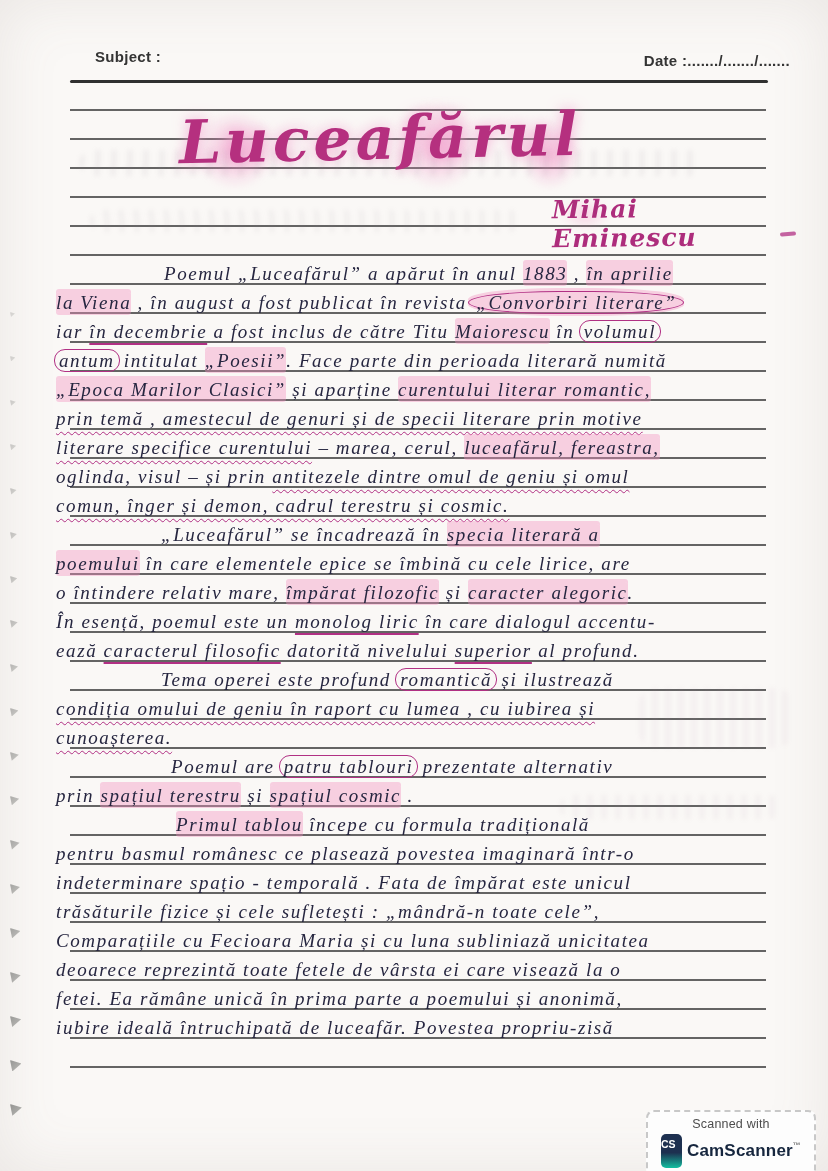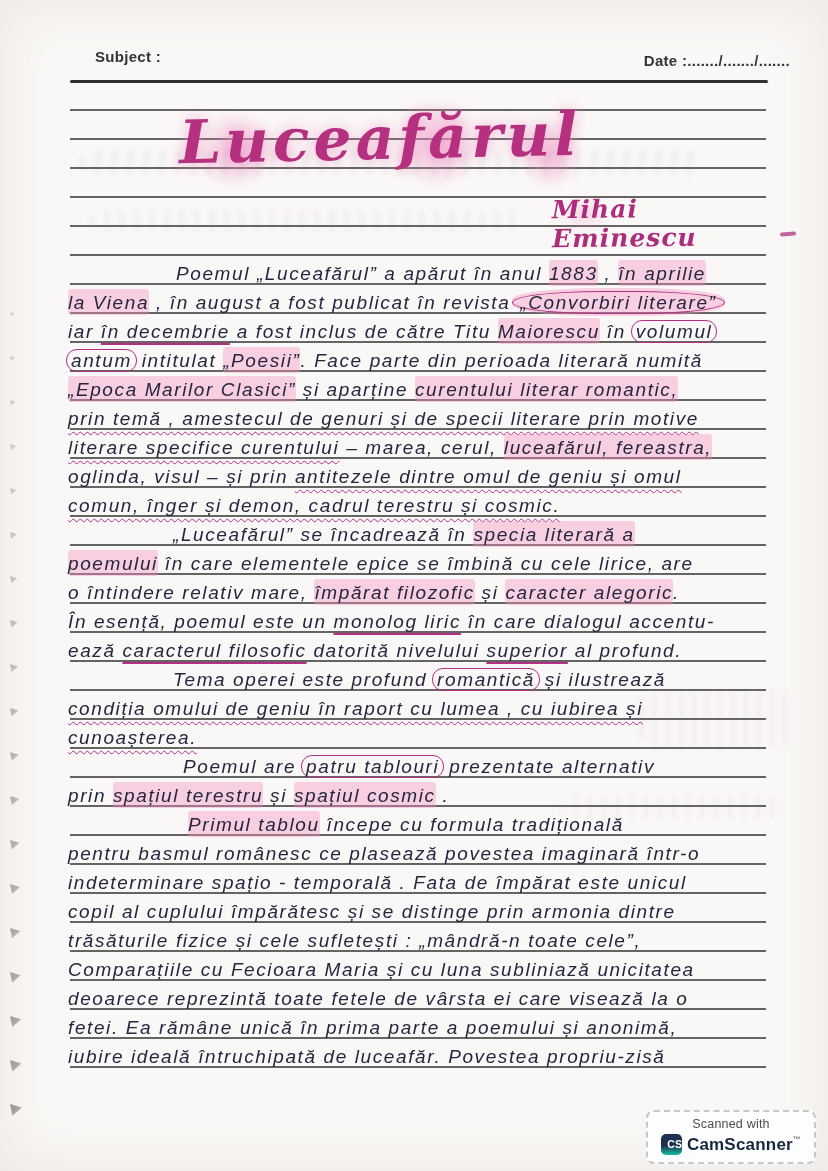--- a/index.html
+++ b/index.html
@@ -45,22 +45,22 @@
   .blob.b4{top:196px;left:560px;width:50px;height:36px;opacity:.6;}
   
   .ghost{position:absolute;pointer-events:none;filter:blur(2.5px);opacity:.5;}
   .ghost.g1{top:150px;left:80px;width:620px;height:26px;background:repeating-linear-gradient(92deg,rgba(150,140,150,.28) 0 4px,transparent 4px 16px);border-radius:12px;}
   .ghost.g2{top:210px;left:90px;width:430px;height:22px;background:repeating-linear-gradient(88deg,rgba(150,140,150,.22) 0 4px,transparent 4px 15px);border-radius:12px;}
   .ghost.g3{top:688px;left:640px;width:150px;height:60px;background:repeating-linear-gradient(90deg,rgba(170,130,160,.20) 0 4px,transparent 4px 13px);border-radius:14px;}
   .ghost.g4{top:795px;left:560px;width:220px;height:24px;background:repeating-linear-gradient(91deg,rgba(160,135,150,.20) 0 4px,transparent 4px 14px);border-radius:12px;}
   .ink-dash{position:absolute;top:232px;left:780px;width:16px;height:4px;background:var(--magenta);border-radius:2px;opacity:.75;transform:rotate(-4deg);}
   
   .body-lines{
-    position:absolute;top:256px;left:68px;width:700px;
-    font-family:Liberation Sans, sans-serif;font-style:italic;
+    position:absolute;top:256px;left:56px;width:700px;
+    font-family:Liberation Serif, serif;font-style:italic;
     font-size:19px;color:var(--ink);letter-spacing:1.6px;
   }
   .bodyline{height:29px;line-height:29px;white-space:nowrap;overflow:visible;}
   .bodyline .shift{position:relative;top:3px;}
   .seg{padding:0;}
   .hl{background:var(--hl);box-shadow:0 -3px 0 var(--hl),0 2px 0 var(--hl);border-radius:3px;}
   .deco-box{border:1.8px solid var(--magenta);border-radius:11px;padding:0 4px;margin:16px -2px;}
   .deco-circle{border:1.8px solid var(--magenta);border-radius:46%/55%;padding:0 7px;margin:8px -5px;}
   .deco-underline{text-decoration:underline;text-decoration-color:var(--magenta);text-decoration-thickness:2px;text-underline-offset:5px;}
   .deco-wavy{text-decoration:underline;text-decoration-style:wavy;text-decoration-color:var(--magenta);text-decoration-thickness:1.4px;text-underline-offset:6px;}
@@ -69,23 +69,23 @@
   .spiral-mark{position:absolute;left:10px;background:linear-gradient(135deg,#8d8d8b,#b5b4b1);clip-path:polygon(0 0,100% 30%,20% 100%);border-radius:1px;}
   
   .badge{
     position:absolute;top:1110px;left:646px;width:166px;
     border:2px dashed #c8c8c8;border-radius:8px;background:#fdfdfd;
     padding:5px 0 7px 0;text-align:center;
   }
   .badge-top{font-size:12.5px;color:#4c4c4c;letter-spacing:.2px;}
   .badge-row{display:flex;align-items:center;justify-content:center;gap:5px;margin-top:3px;}
   .cs-icon{
-    width:21px;height:21px;border-radius:5px;flex:0 0 auto;
+    width:21px;height:34px;border-radius:5px;flex:0 0 auto;
     background:linear-gradient(180deg,#1d3050 0 55%,#13bfa0 100%);
-    color:#fff;font-weight:bold;font-size:10.5px;line-height:21px;text-align:right;
+    color:#fff;font-weight:bold;font-size:10.5px;line-height:21px;text-align:left;
     font-family:"Liberation Sans",sans-serif;
   }
   .cs-name{font-size:17px;font-weight:bold;color:#16263e;letter-spacing:.2px;}
   .cs-tm{font-size:8px;color:#777;vertical-align:top;}
 </style>
 </head>
 <body>
 
 <div id="page">
 
@@ -127,21 +127,20 @@
       <div class="bodyline"><span class="shift"><span class="seg">În esență, poemul este un </span><span class="seg deco-underline">monolog liric</span><span class="seg"> în care dialogul accentu-</span></span></div>
       <div class="bodyline"><span class="shift"><span class="seg">ează </span><span class="seg deco-underline">caracterul filosofic</span><span class="seg"> datorită nivelului </span><span class="seg deco-underline">superior</span><span class="seg"> al profund.</span></span></div>
       <div class="bodyline" style="padding-left: 105px;"><span class="shift"><span class="seg">Tema operei este profund </span><span class="seg deco-box">romantică</span><span class="seg"> și ilustrează</span></span></div>
       <div class="bodyline"><span class="shift"><span class="seg deco-wavy">condiția omului de geniu în raport cu lumea , cu iubirea și</span></span></div>
       <div class="bodyline"><span class="shift"><span class="seg deco-wavy">cunoașterea.</span></span></div>
       <div class="bodyline" style="padding-left: 115px;"><span class="shift"><span class="seg">Poemul are </span><span class="seg deco-box">patru tablouri</span><span class="seg"> prezentate alternativ</span></span></div>
       <div class="bodyline"><span class="shift"><span class="seg">prin </span><span class="seg hl">spațiul terestru</span><span class="seg"> și </span><span class="seg hl">spațiul cosmic</span><span class="seg"> .</span></span></div>
       <div class="bodyline" style="padding-left: 120px;"><span class="shift"><span class="seg hl">Primul tablou</span><span class="seg"> începe cu formula tradițională</span></span></div>
       <div class="bodyline"><span class="shift"><span class="seg">pentru basmul românesc ce plasează povestea imaginară într-o</span></span></div>
       <div class="bodyline"><span class="shift"><span class="seg">indeterminare spațio - temporală . Fata de împărat este unicul</span></span></div>
-      <div class="bodyline"><span class="shift"><span class="seg">copil al cuplului împărătesc și se distinge prin armonia dintre</span></span></div>
       <div class="bodyline"><span class="shift"><span class="seg">trăsăturile fizice și cele sufletești : „mândră-n toate cele”,</span></span></div>
       <div class="bodyline"><span class="shift"><span class="seg">Comparațiile cu Fecioara Maria și cu luna subliniază unicitatea</span></span></div>
       <div class="bodyline"><span class="shift"><span class="seg">deoarece reprezintă toate fetele de vârsta ei care visează la o</span></span></div>
       <div class="bodyline"><span class="shift"><span class="seg">fetei. Ea rămâne unică în prima parte a poemului și anonimă,</span></span></div>
       <div class="bodyline"><span class="shift"><span class="seg">iubire ideală întruchipată de luceafăr. Povestea propriu-zisă</span></span></div>
     </div>
 
   <div class="spiral-marks">
       <div class="spiral-mark" style="width: 5px; height: 5px; top: 312px; opacity: 0.35;"></div>
       <div class="spiral-mark" style="width: 5.38px; height: 5.38px; top: 356px; opacity: 0.38;"></div>

